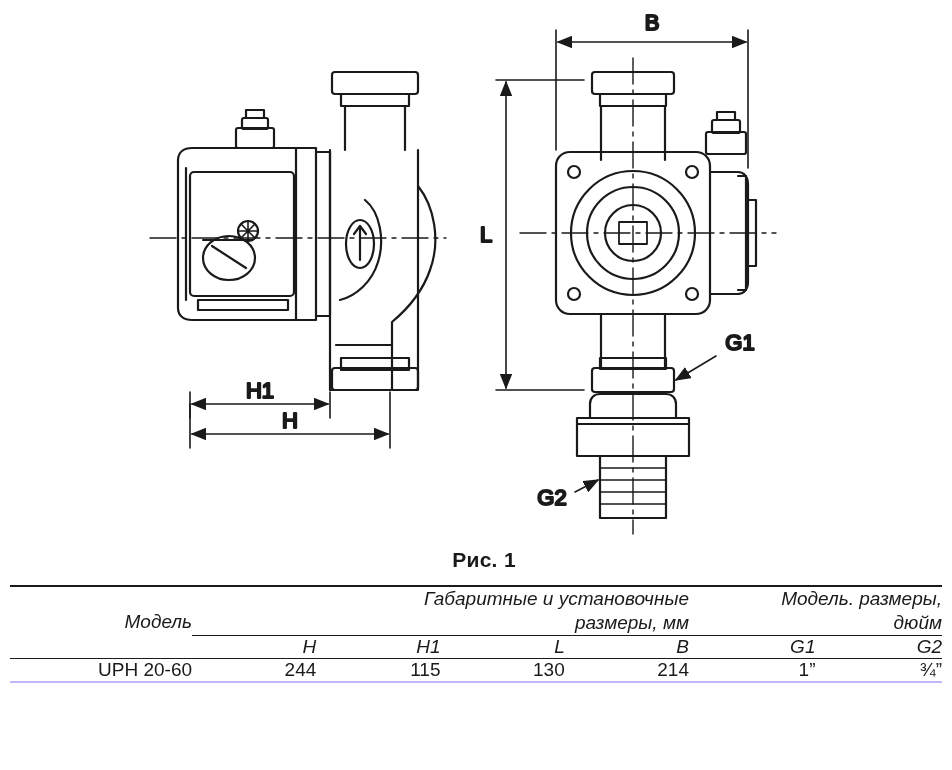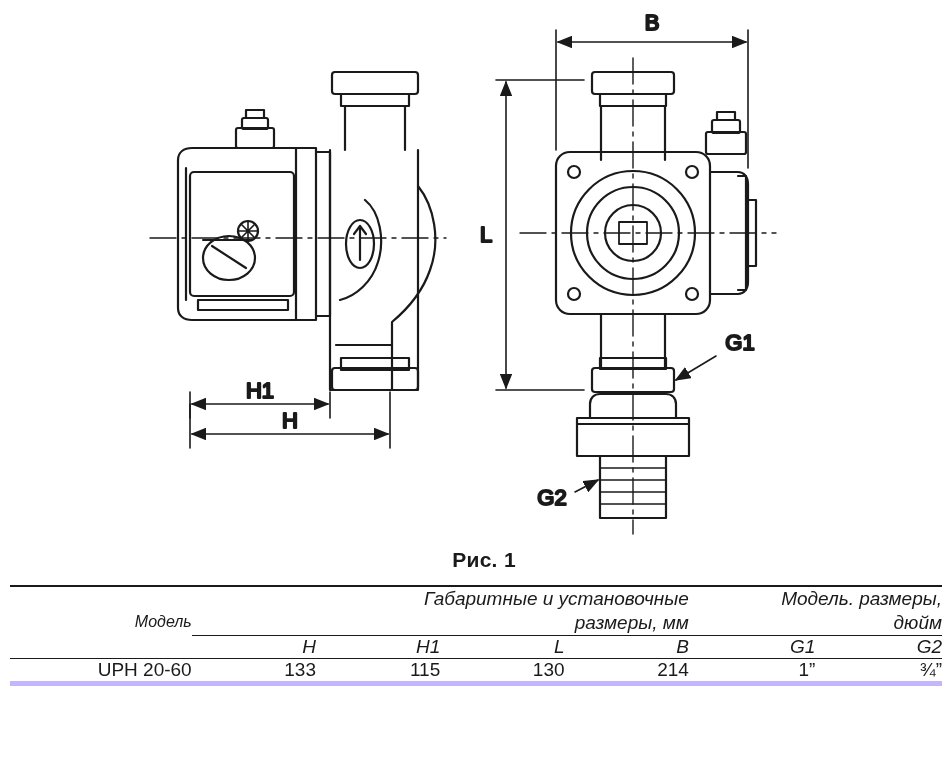--- a/index.html
+++ b/index.html
@@ -56,35 +56,35 @@
   }
   .hdr-group td {
     font-style: italic;
     font-size: 19px;
     line-height: 1.25;
     padding-top: 7px;
     padding-bottom: 5px;
   }
   .hdr-group td.model-cell {
     font-style: italic;
-    font-size: 16px;
+    font-size: 19px;
     vertical-align: middle;
   }
   .hdr-sub td {
     font-style: italic;
     font-size: 19px;
     padding-top: 6px;
     padding-bottom: 7px;
   }
   .underline-group {
     border-bottom: 1.6px solid #1a1a1a;
   }
   .row-data td {
     border-top: 1.6px solid #1a1a1a;
-    border-bottom: 5px solid #c4b5fd;
+    border-bottom: 2px solid #c4b5fd;
     padding-top: 8px;
     padding-bottom: 8px;
     font-size: 19px;
   }
   .model-col {
     width: 168px;
     text-align: left;
     padding-left: 18px !important;
   }
   .dim-col { width: 128px; }
@@ -275,21 +275,21 @@
       <tr class="hdr-sub">
         <td class="dim-col">H</td>
         <td class="dim-col">H1</td>
         <td class="dim-col">L</td>
         <td class="dim-col">B</td>
         <td class="conn-col">G1</td>
         <td class="conn-col">G2</td>
       </tr>
       <tr class="row-data">
         <td class="model-col">UPH 20-60</td>
-        <td>133</td>
+        <td>244</td>
         <td>115</td>
         <td>130</td>
         <td>214</td>
         <td>1”</td>
         <td>¾”</td>
       </tr>
     </tbody>
   </table>
 
 </div>

